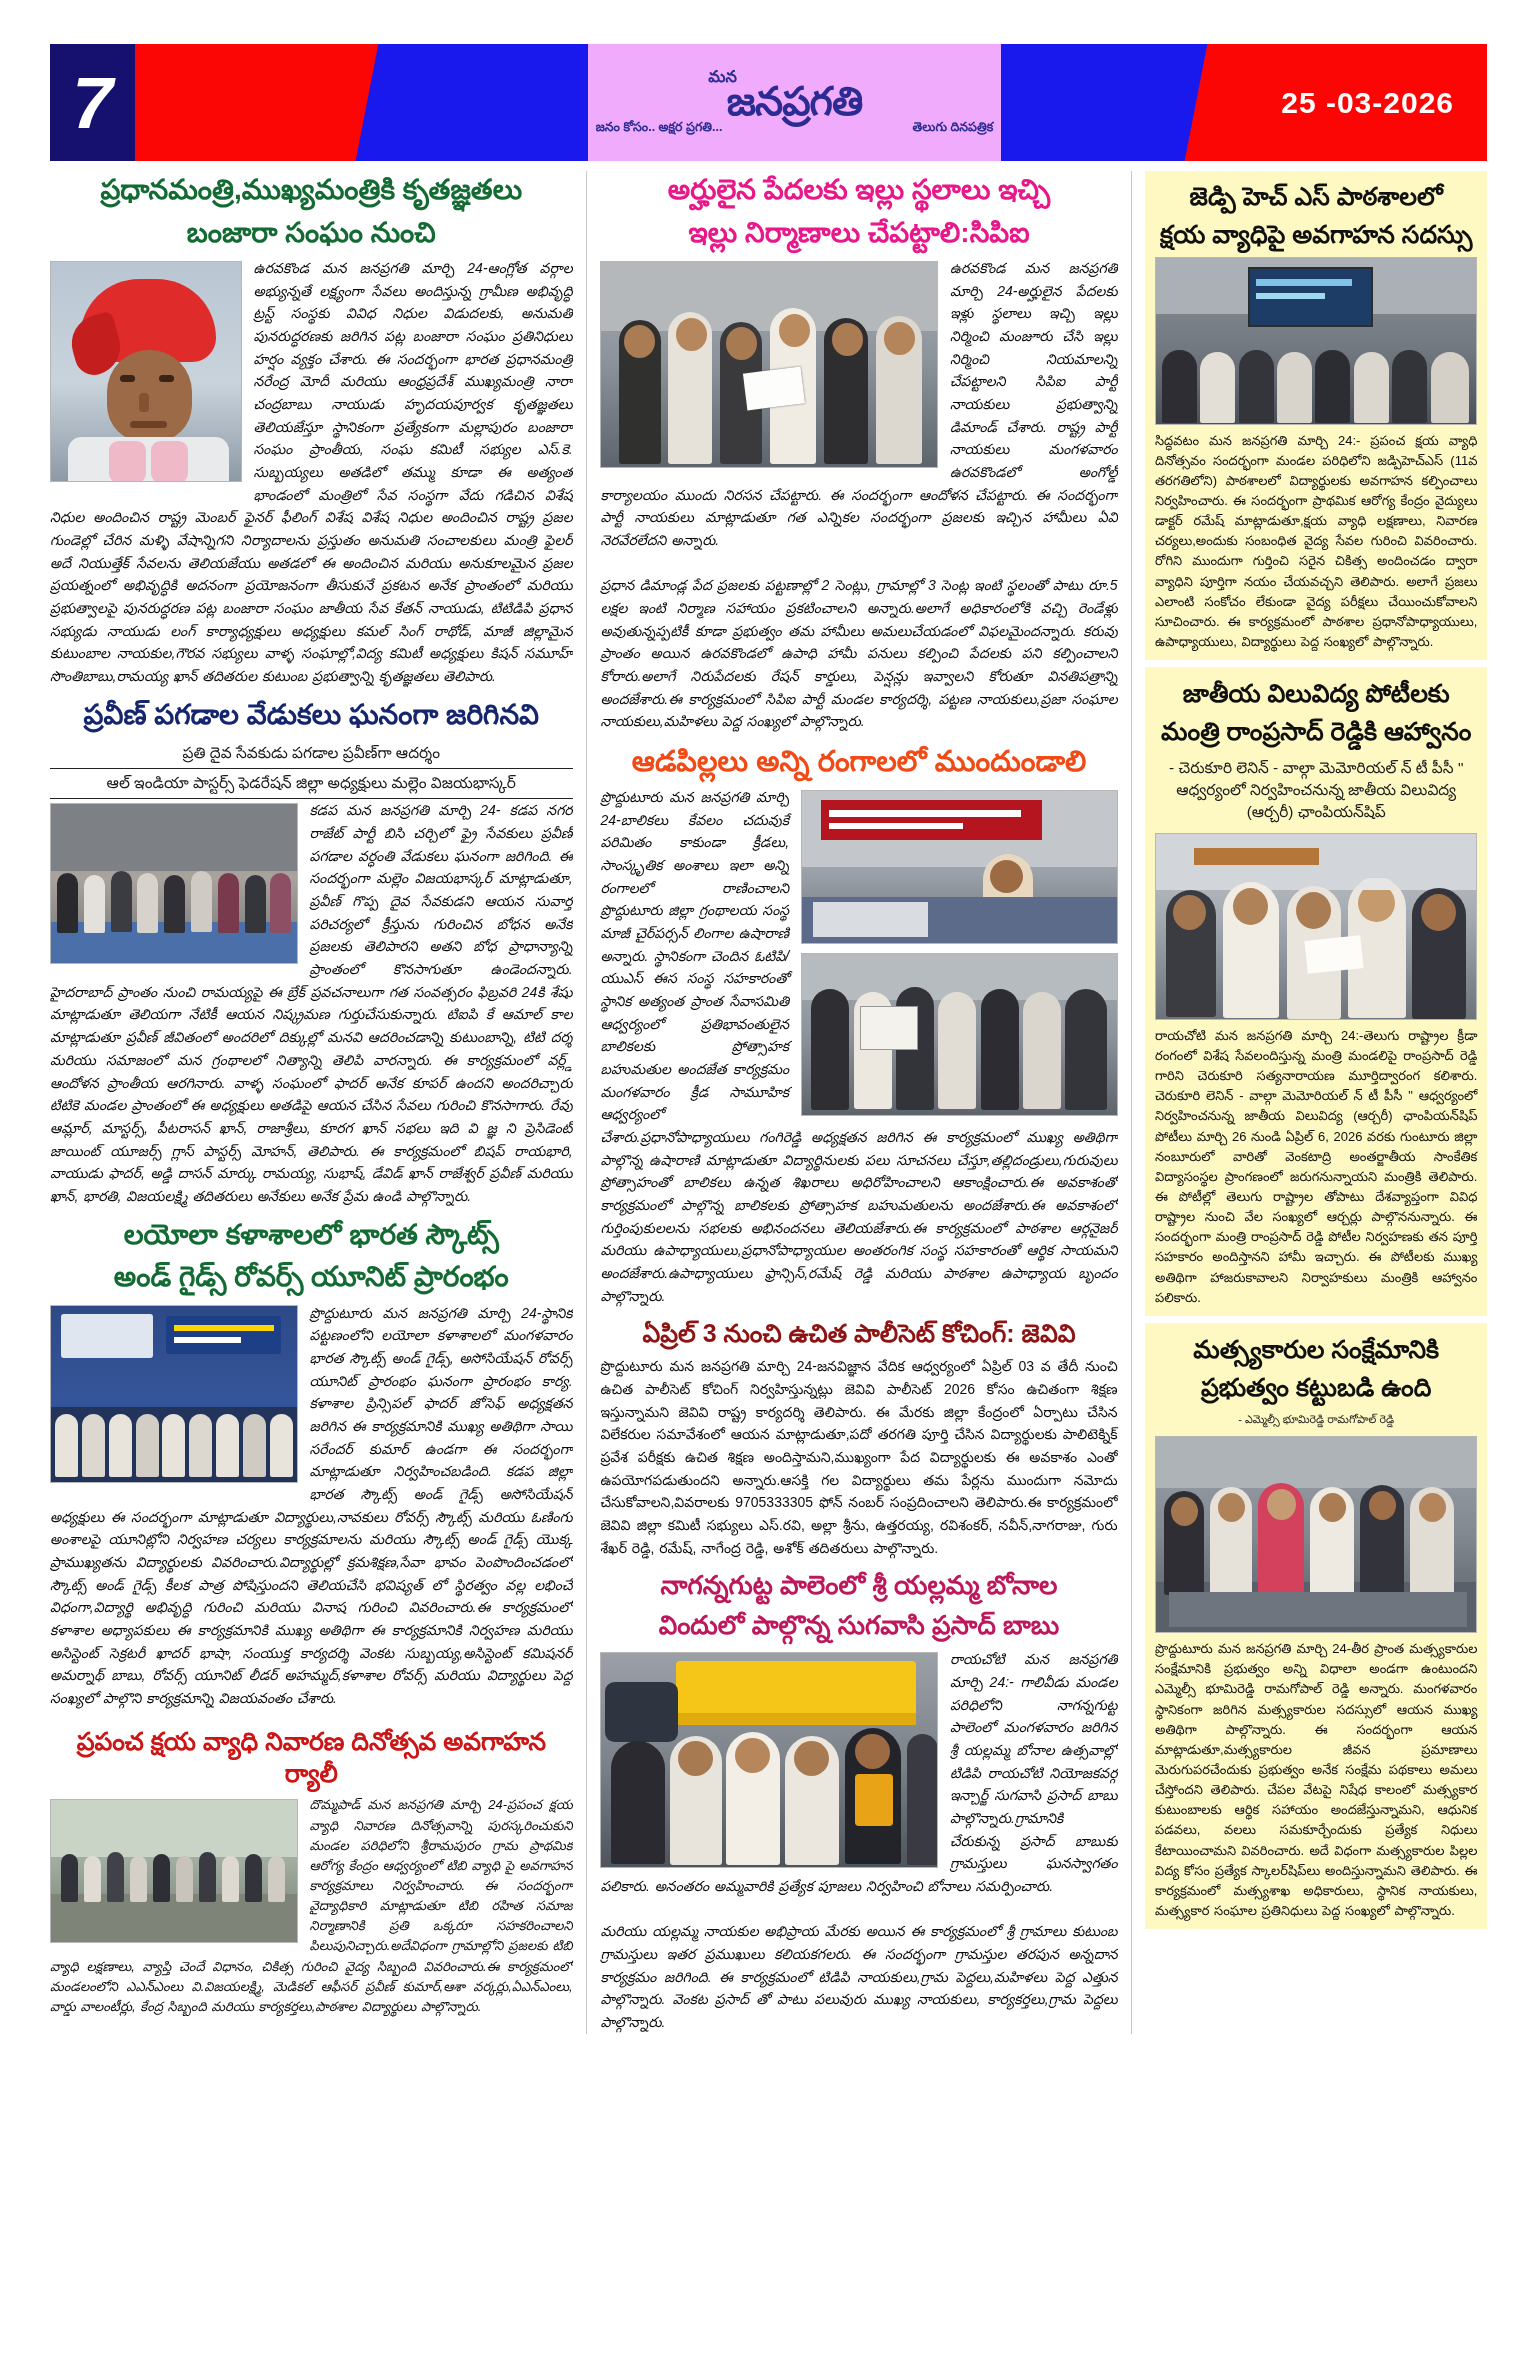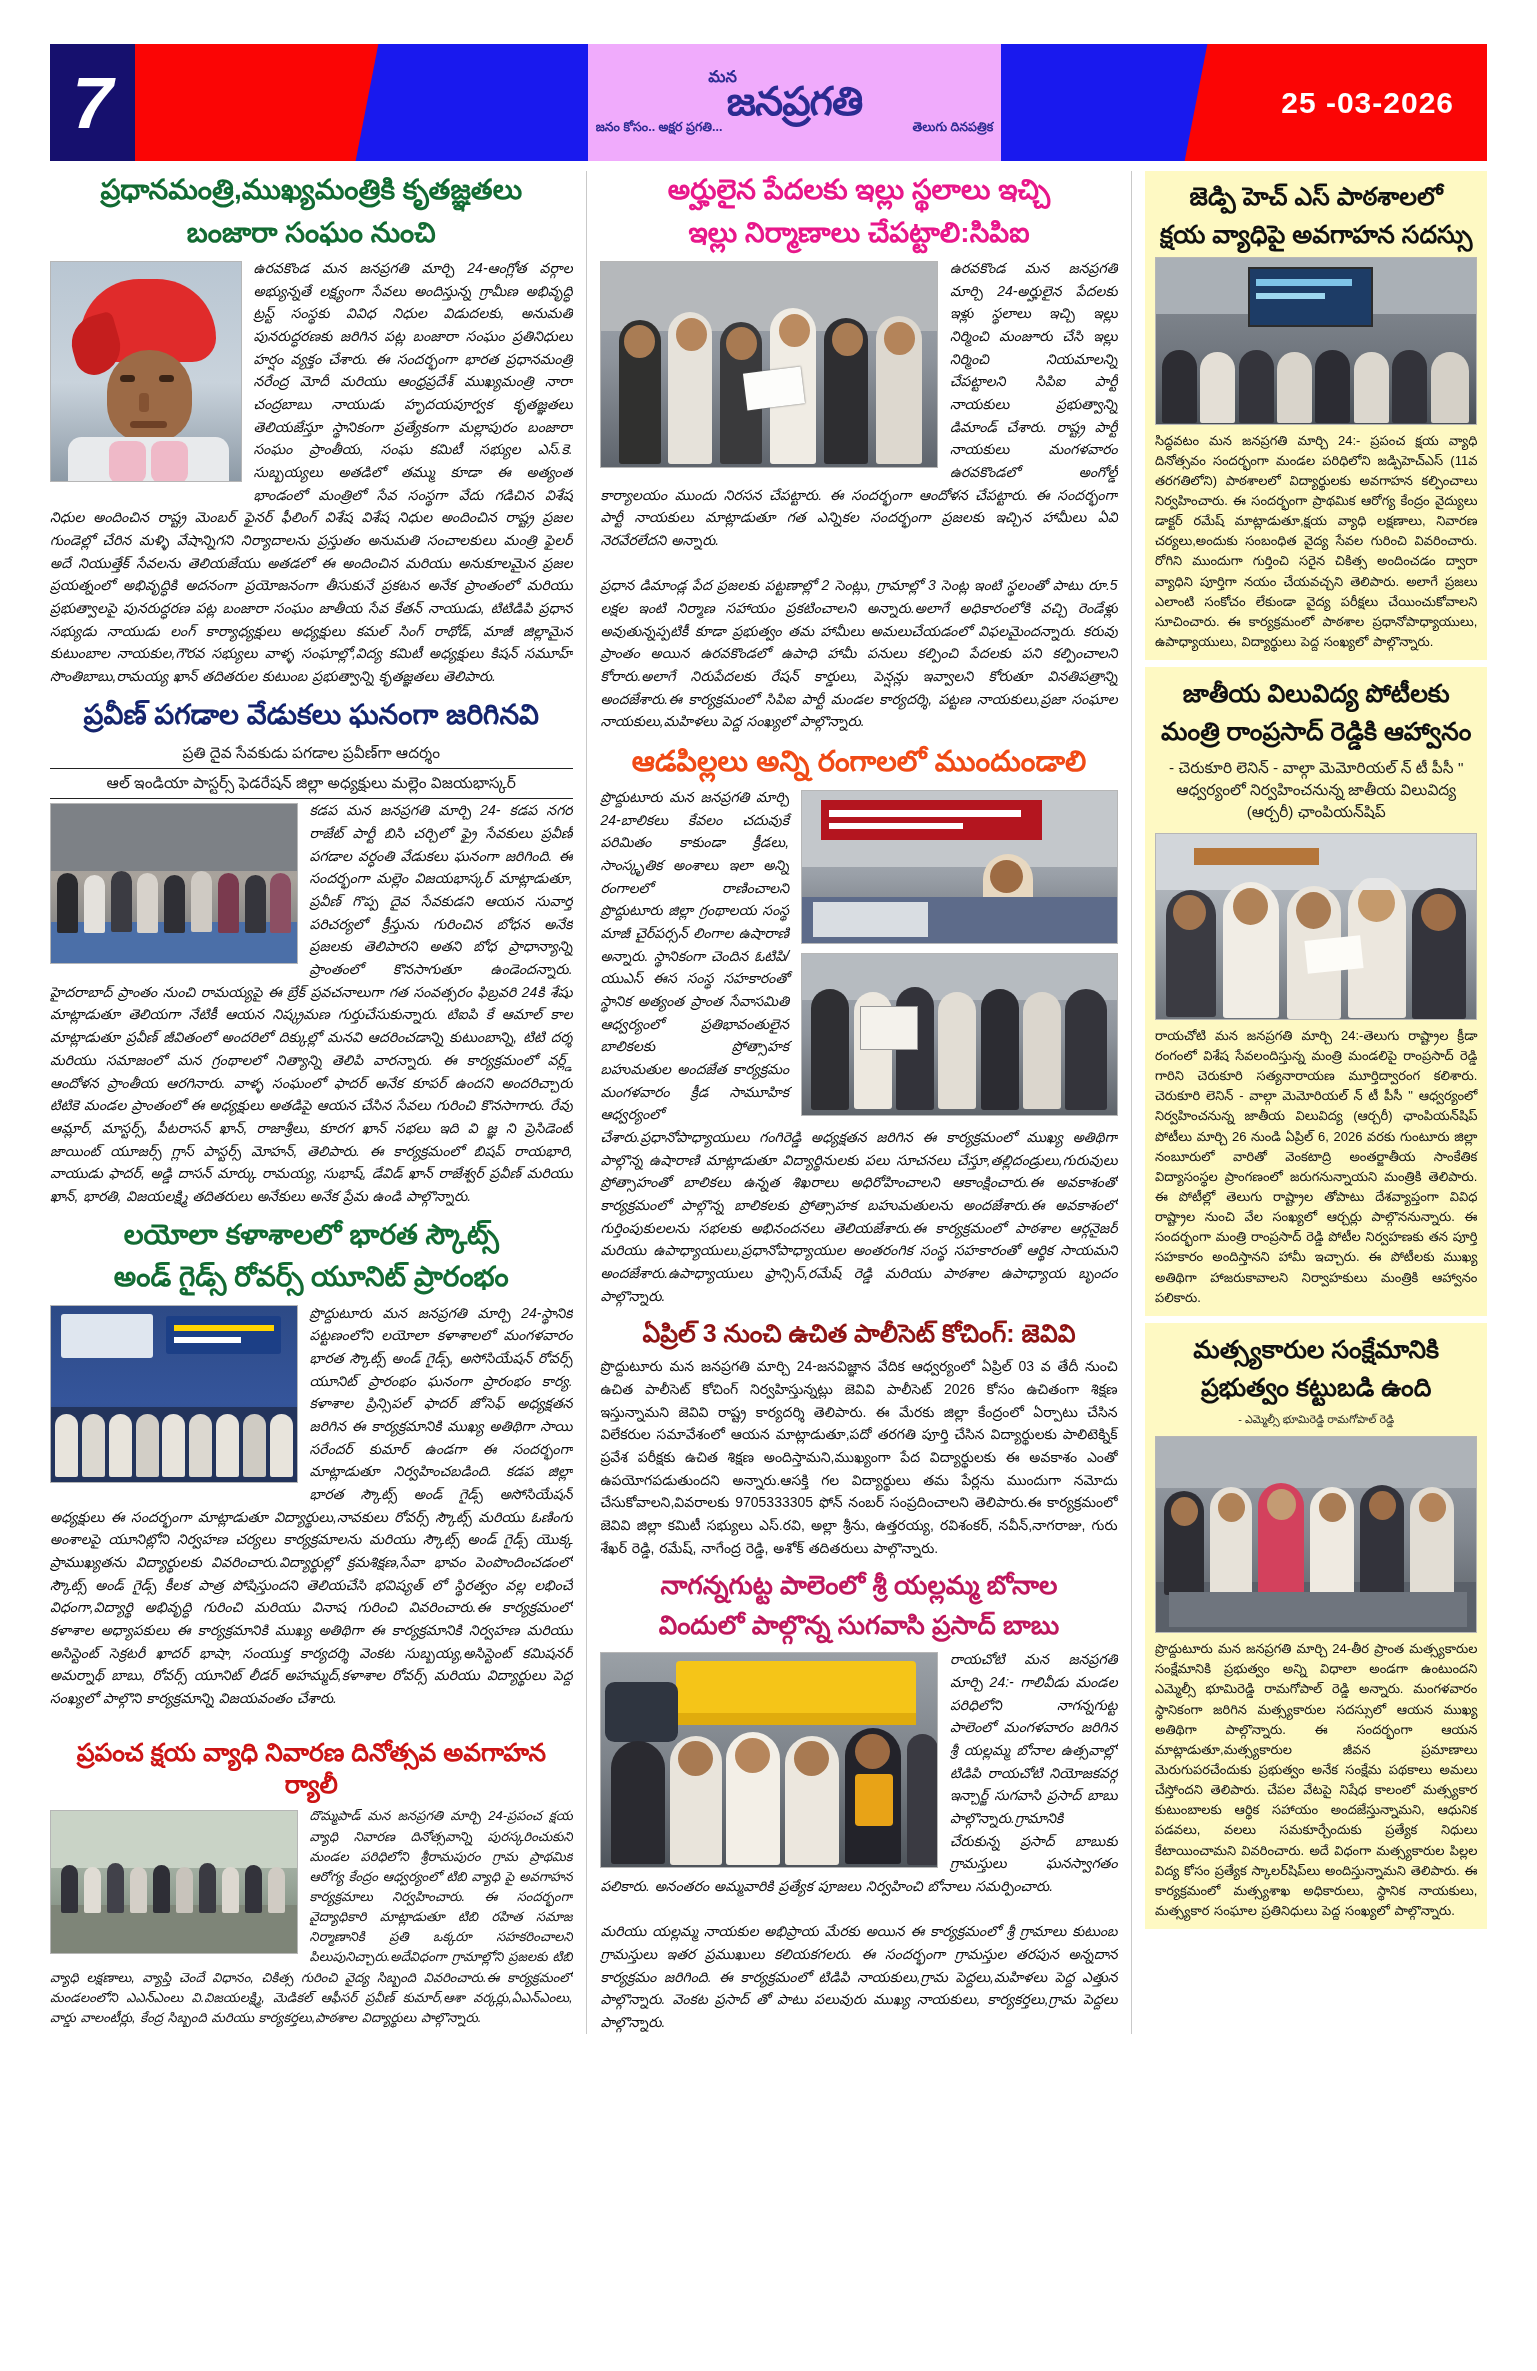--- a/index.html
+++ b/index.html
@@ -302,21 +302,21 @@
             <div style="position:absolute;left:111px;bottom:5.8px;width:23px;height:63px;background:#e8e4dc;border-radius:11.5px 11.5px 1.9px 1.9px;"></div>
             <div style="position:absolute;left:138px;bottom:5.8px;width:23px;height:63px;background:#dcd8d0;border-radius:11.5px 11.5px 1.9px 1.9px;"></div>
             <div style="position:absolute;left:165px;bottom:5.8px;width:23px;height:63px;background:#e8e4dc;border-radius:11.5px 11.5px 1.9px 1.9px;"></div>
             <div style="position:absolute;left:192px;bottom:5.8px;width:23px;height:63px;background:#cfcbc3;border-radius:11.5px 11.5px 1.9px 1.9px;"></div>
             <div style="position:absolute;left:219px;bottom:5.8px;width:23px;height:63px;background:#e8e4dc;border-radius:11.5px 11.5px 1.9px 1.9px;"></div>
           </div>
           <div class="body-text">ప్రొద్దుటూరు మన జనప్రగతి మార్చి 24-స్థానిక పట్టణంలోని లయోలా కళాశాలలో మంగళవారం భారత స్కౌట్స్ అండ్ గైడ్స్, అసోసియేషన్ రోవర్స్ యూనిట్ ప్రారంభం ఘనంగా ప్రారంభం కార్య. కళాశాల ప్రిన్సిపల్ ఫాదర్ జోసెఫ్ అధ్యక్షతన జరిగిన ఈ కార్యక్రమానికి ముఖ్య అతిథిగా సాయి సరేందర్ కుమార్ ఉండగా ఈ సందర్భంగా మాట్లాడుతూ నిర్వహించబడింది. కడప జిల్లా భారత స్కౌట్స్ అండ్ గైడ్స్ అసోసియేషన్ అధ్యక్షులు ఈ సందర్భంగా మాట్లాడుతూ విద్యార్థులు,నావకులు రోవర్స్ స్కౌట్స్ మరియు ఓణింగు అంశాలపై యూనిట్లోని నిర్వహణ చర్యలు కార్యక్రమాలను మరియు స్కౌట్స్ అండ్ గైడ్స్ యొక్క ప్రాముఖ్యతను విద్యార్థులకు వివరించారు.విద్యార్థుల్లో క్రమశిక్షణ,సేవా భావం పెంపొందించడంలో స్కౌట్స్ అండ్ గైడ్స్ కీలక పాత్ర పోషిస్తుందని తెలియచేసి భవిష్యత్ లో స్థిరత్వం వల్ల లభించే విధంగా,విద్యార్థి అభివృద్ధి గురించి మరియు వినాష గురించి వివరించారు.ఈ కార్యక్రమంలో కళాశాల అధ్యాపకులు ఈ కార్యక్రమానికి ముఖ్య అతిథిగా ఈ కార్యక్రమానికి నిర్వహణ మరియు అసిస్టెంట్ సెక్రటరీ ఖాదర్ భాషా, సంయుక్త కార్యదర్శి వెంకట సుబ్బయ్య,అసిస్టెంట్ కమిషనర్ అమర్నాథ్ బాబు, రోవర్స్ యూనిట్ లీడర్ అహమ్మద్,కళాశాల రోవర్స్ మరియు విద్యార్థులు పెద్ద సంఖ్యలో పాల్గొని కార్యక్రమాన్ని విజయవంతం చేశారు.</div>
         </div>
       </div>
 
-      <div style="margin-top:26px;">
+      <div style="margin-top:15px;">
         <div class="hl hl-red">ప్రపంచ క్షయ వ్యాధి నివారణ దినోత్సవ అవగాహన ర్యాలీ</div>
         <div class="wrap">
           <div class="ph ph-l" style="width:248px;height:144px;background:#9fa8a0;">
             <div style="position:absolute;inset:0;background:linear-gradient(#bfcbbd 0%,#9aa79a 50%,#6f7a6e 100%);"></div>
             <div style="position:absolute;left:0;right:0;top:0;height:40%;background:#c9d3c6;"></div>
             <div style="position:absolute;left:0;right:0;bottom:0;height:34%;background:#7e8578;"></div>
             <div style="position:absolute;left:9.6px;top:54px;width:17.3px;height:48px;background:#32323a;border-radius:8.6px 8.6px 1.9px 1.9px;"></div>
             <div style="position:absolute;left:33px;top:56px;width:17.3px;height:46px;background:#e0dcd4;border-radius:8.6px 8.6px 1.9px 1.9px;"></div>
             <div style="position:absolute;left:56px;top:52px;width:17.3px;height:50px;background:#41414a;border-radius:8.6px 8.6px 1.9px 1.9px;"></div>
             <div style="position:absolute;left:79px;top:56px;width:17.3px;height:46px;background:#d4cfc7;border-radius:8.6px 8.6px 1.9px 1.9px;"></div>

